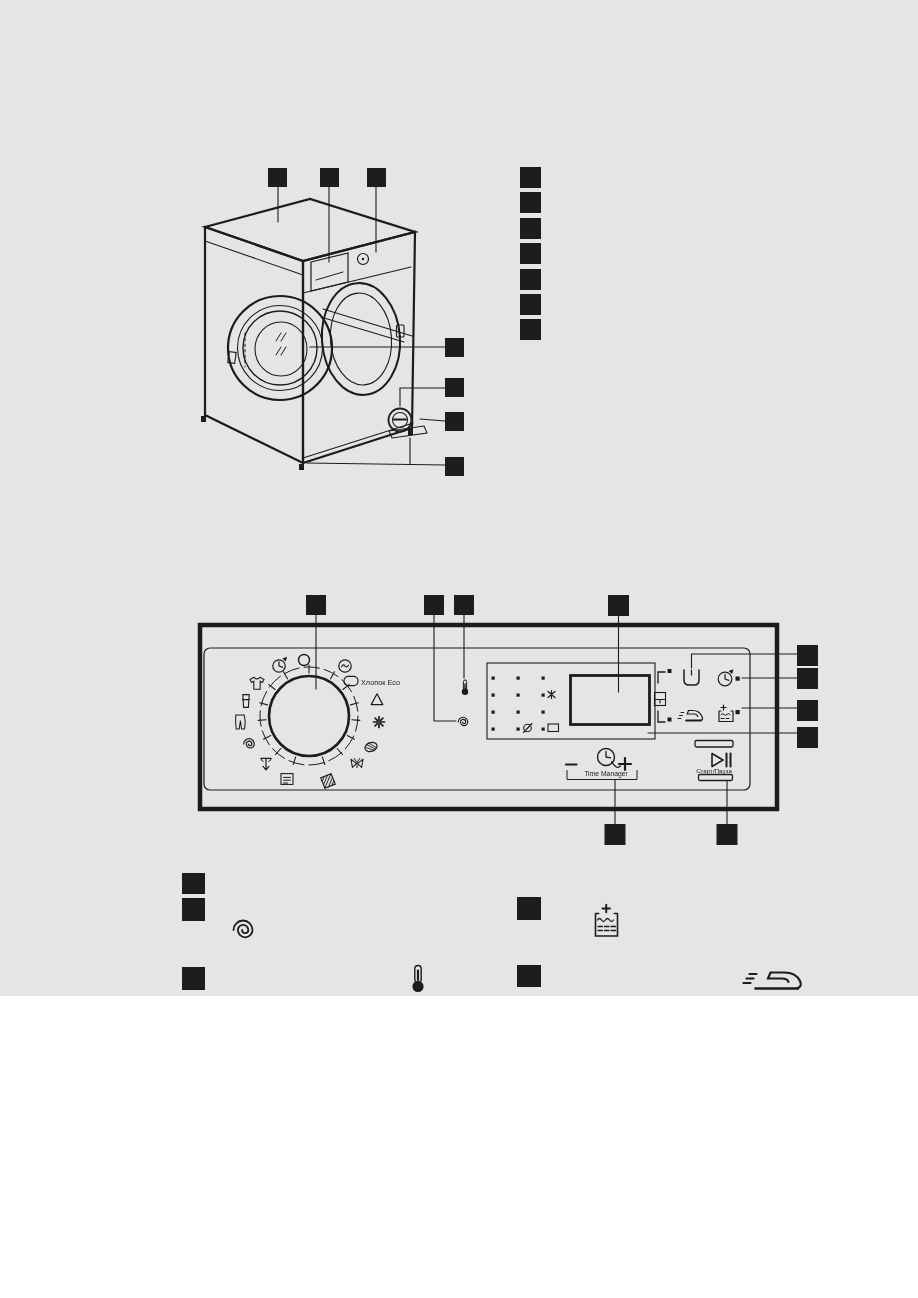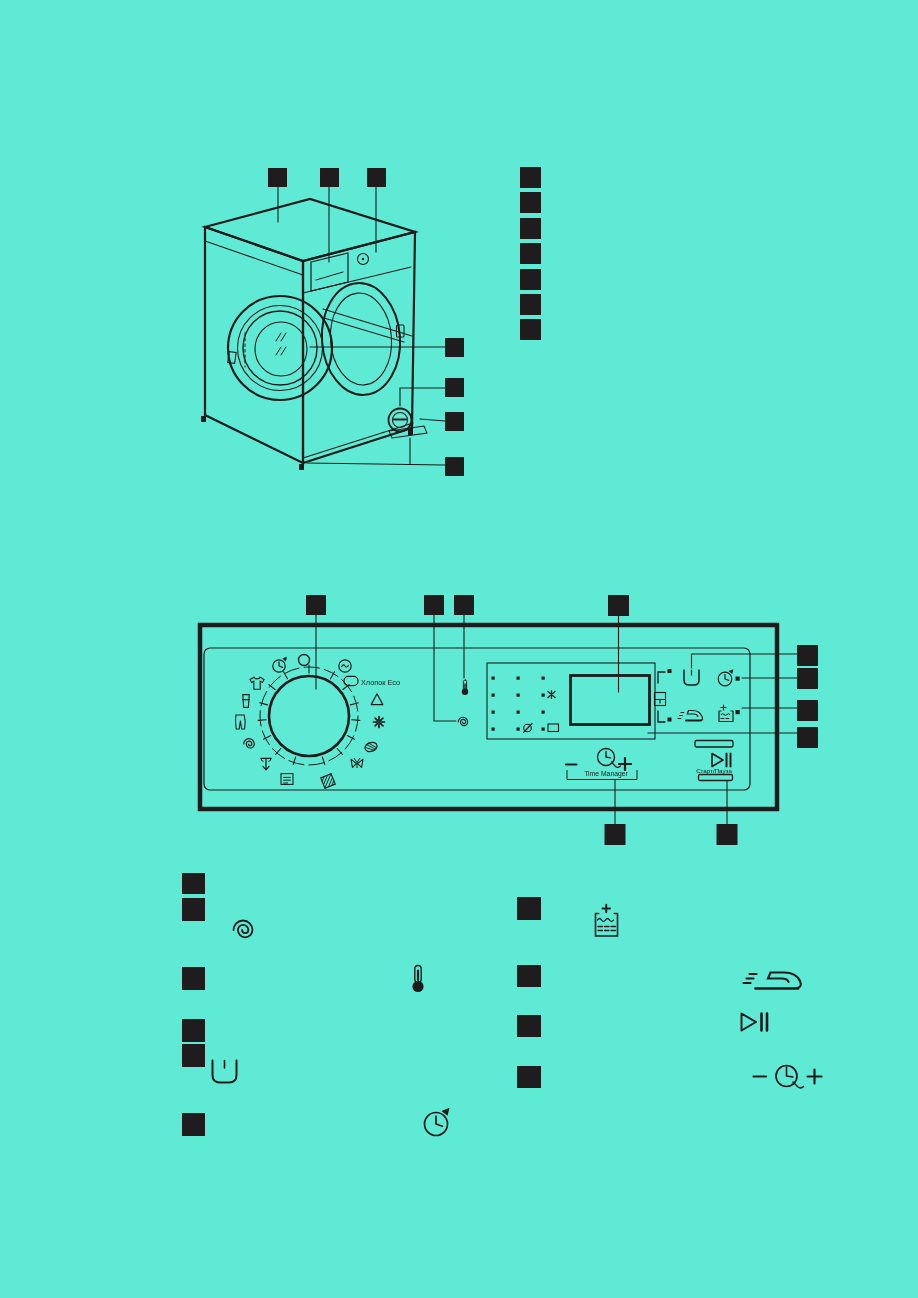--- a/index.html
+++ b/index.html
@@ -1,16 +1,16 @@
 <!DOCTYPE html>
 <html><head>
 <meta charset="utf-8">
 <style>
   html,body{margin:0;padding:0;background:#ffffff;}
-  #page{position:relative;width:918px;height:1298px;background:#5eead4;overflow:hidden;
+  #page{position:relative;width:918px;height:996px;background:#e5e5e5;overflow:hidden;
         font-family:"Liberation Sans", sans-serif;}
   svg{position:absolute;left:0;top:0;}
   svg text{font-family:"Liberation Sans", sans-serif;fill:#1c1c1c;}
 </style>
 </head>
 <body>
 
 <div id="page">
 <svg width="918" height="1298" viewBox="0 0 918 1298">
 

